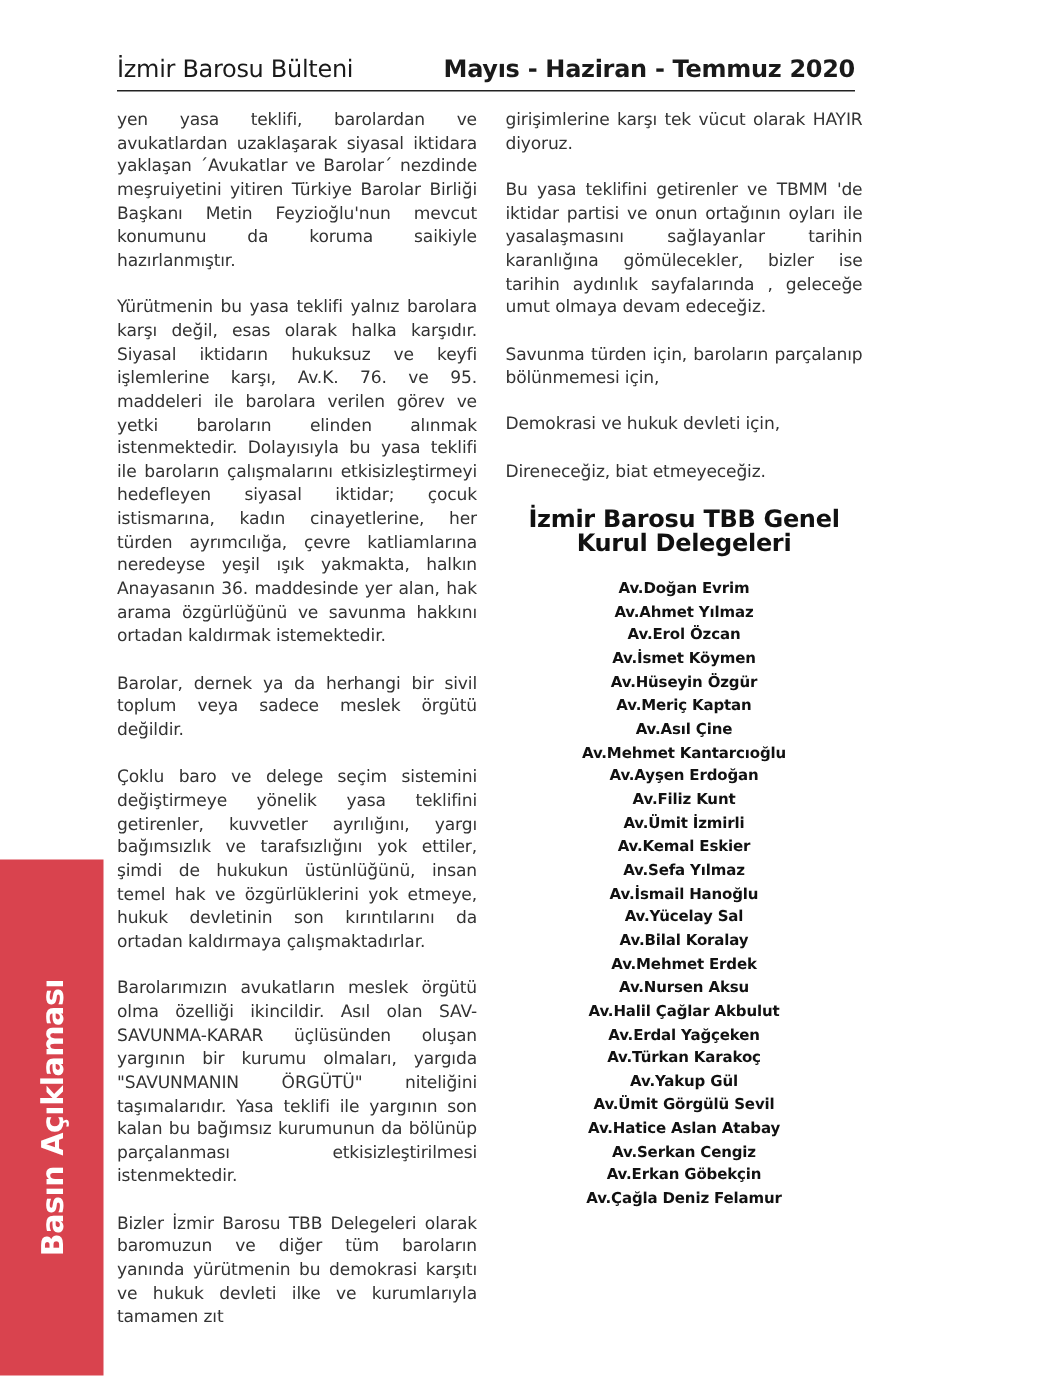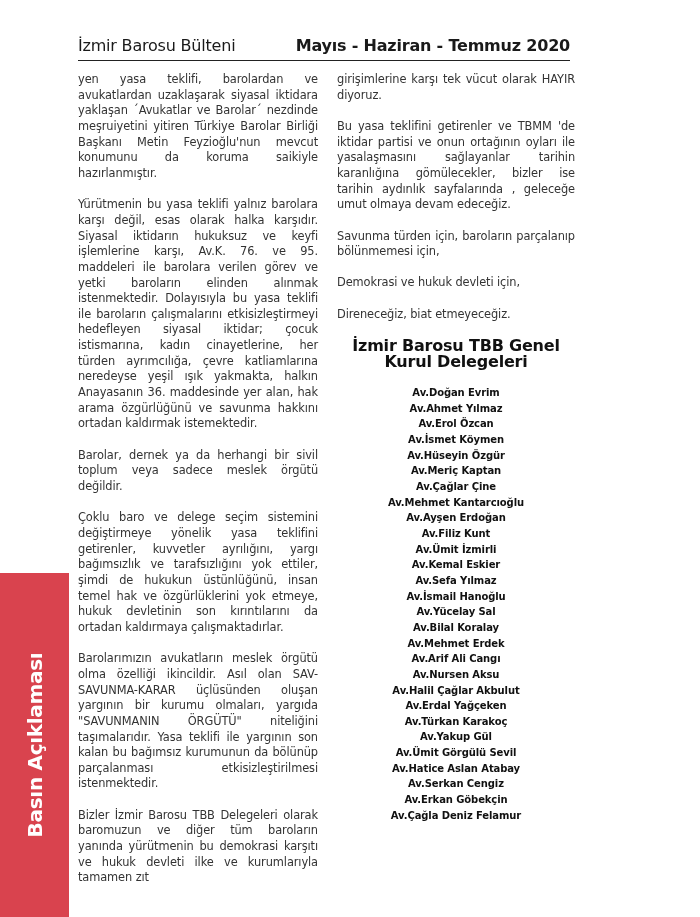--- a/index.html
+++ b/index.html
@@ -66,32 +66,31 @@
   <p>Demokrasi ve hukuk devleti için,</p>
   <p>Direneceğiz, biat etmeyeceğiz.</p>
   <div class="delegates-title">İzmir Barosu TBB Genel Kurul Delegeleri</div>
   <ul class="delegates" id="delegates-list">
       <li>Av.Doğan Evrim</li>
       <li>Av.Ahmet Yılmaz</li>
       <li>Av.Erol Özcan</li>
       <li>Av.İsmet Köymen</li>
       <li>Av.Hüseyin Özgür</li>
       <li>Av.Meriç Kaptan</li>
-      <li>Av.Çağlar Çine</li>
+      <li>Av.Asıl Çine</li>
       <li>Av.Mehmet Kantarcıoğlu</li>
       <li>Av.Ayşen Erdoğan</li>
       <li>Av.Filiz Kunt</li>
       <li>Av.Ümit İzmirli</li>
       <li>Av.Kemal Eskier</li>
       <li>Av.Sefa Yılmaz</li>
       <li>Av.İsmail Hanoğlu</li>
       <li>Av.Yücelay Sal</li>
       <li>Av.Bilal Koralay</li>
       <li>Av.Mehmet Erdek</li>
-      <li>Av.Arif Ali Cangı</li>
       <li>Av.Nursen Aksu</li>
       <li>Av.Halil Çağlar Akbulut</li>
       <li>Av.Erdal Yağçeken</li>
       <li>Av.Türkan Karakoç</li>
       <li>Av.Yakup Gül</li>
       <li>Av.Ümit Görgülü Sevil</li>
       <li>Av.Hatice Aslan Atabay</li>
       <li>Av.Serkan Cengiz</li>
       <li>Av.Erkan Göbekçin</li>
       <li>Av.Çağla Deniz Felamur</li>

